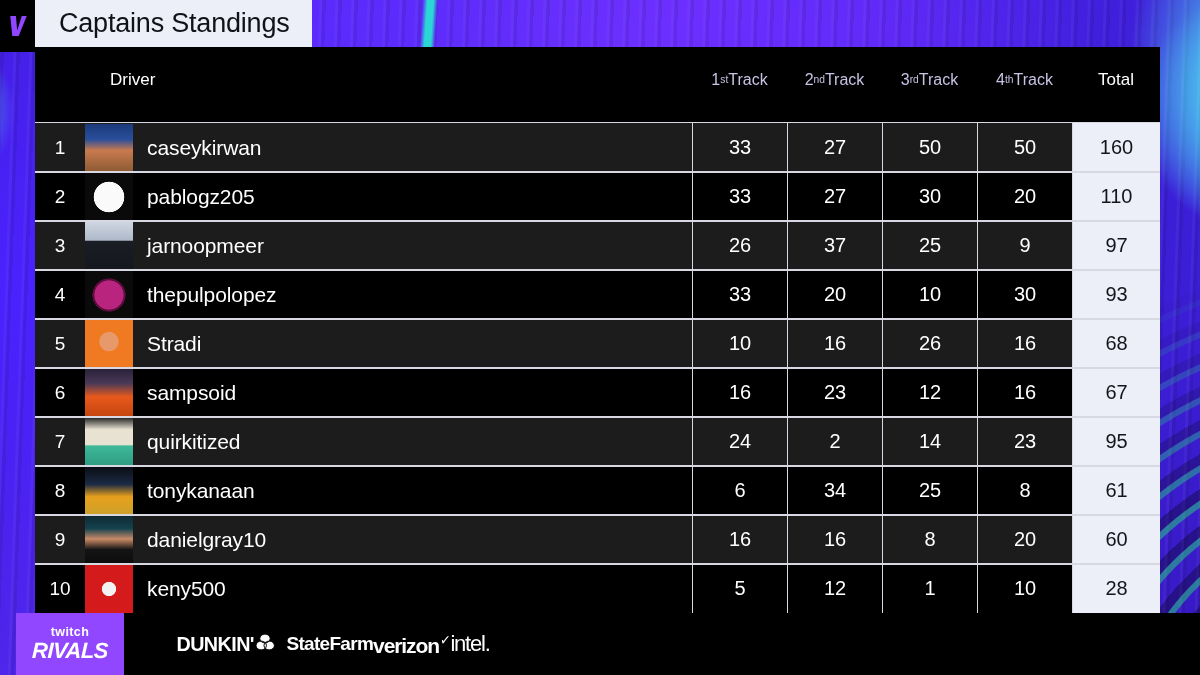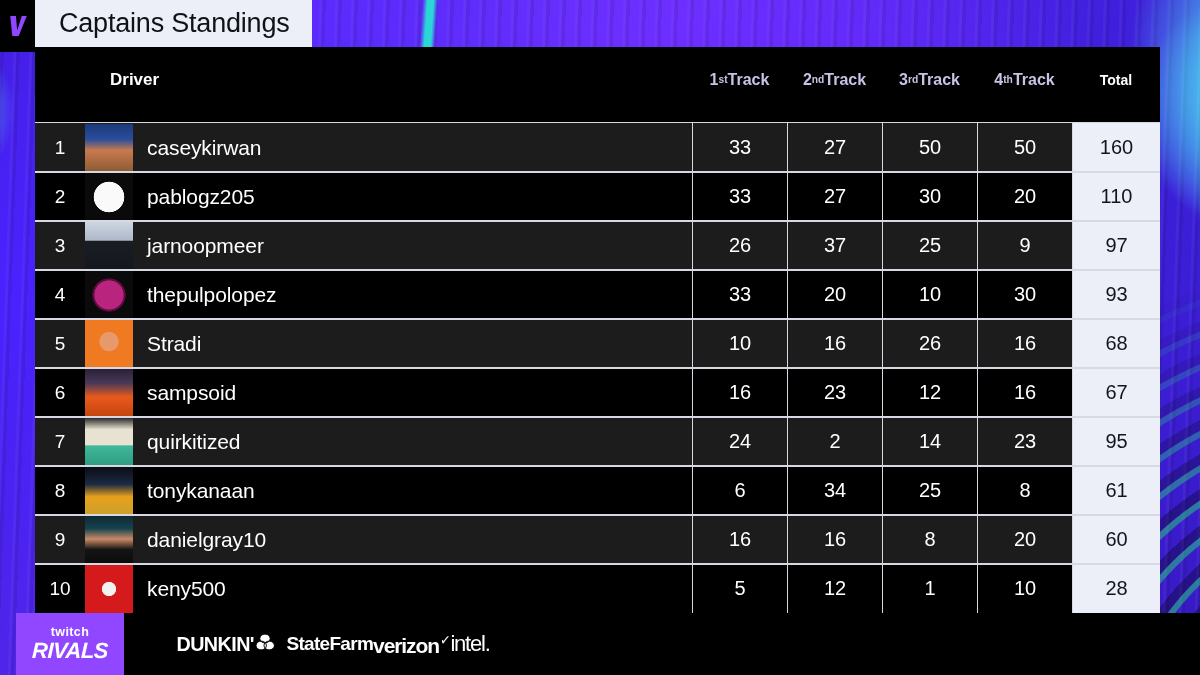--- a/index.html
+++ b/index.html
@@ -70,26 +70,26 @@
   #titlebar .t{ font-size:27px; color:#111218; letter-spacing:-.2px; white-space:nowrap; }
 
   
   #panel{
     position:absolute; left:35px; top:47px; width:1125px; height:566px; z-index:4;
     background:#000;
   }
 
   
   .thead{ display:flex; height:76px; align-items:flex-end; }
-  .th{ display:flex; align-items:center; justify-content:center; height:100%; padding-bottom:10px;font-weight:bold; }
+  .th{ display:flex; align-items:center; justify-content:center; height:100%; padding-bottom:10px; }
   .th-rank{ width:50px; }
   .th-driver{ flex:1; justify-content:flex-start; padding-left:25px;
               font-size:17px; color:#ffffff; }
   .th-score{ width:95px; font-size:16px; color:#c6c3e4; white-space:nowrap; }
-  .th-total{ width:88px; font-size:14px; color:#ffffff; }
+  .th-total{ width:88px; font-size:17px; color:#ffffff; }
   .th-score sup, .th-total sup{ font-size:.64em; vertical-align:super; line-height:0; }
 
   
   .trow{ display:flex; height:49px; position:relative; }
   .trow.odd{ background:#1c1c1c; }
   .trow.even{ background:#000000; }
   .trow + .trow::before{
     content:""; position:absolute; left:0; right:0; top:-1px; height:1.5px;
     background:#d8d8e2;
   }

